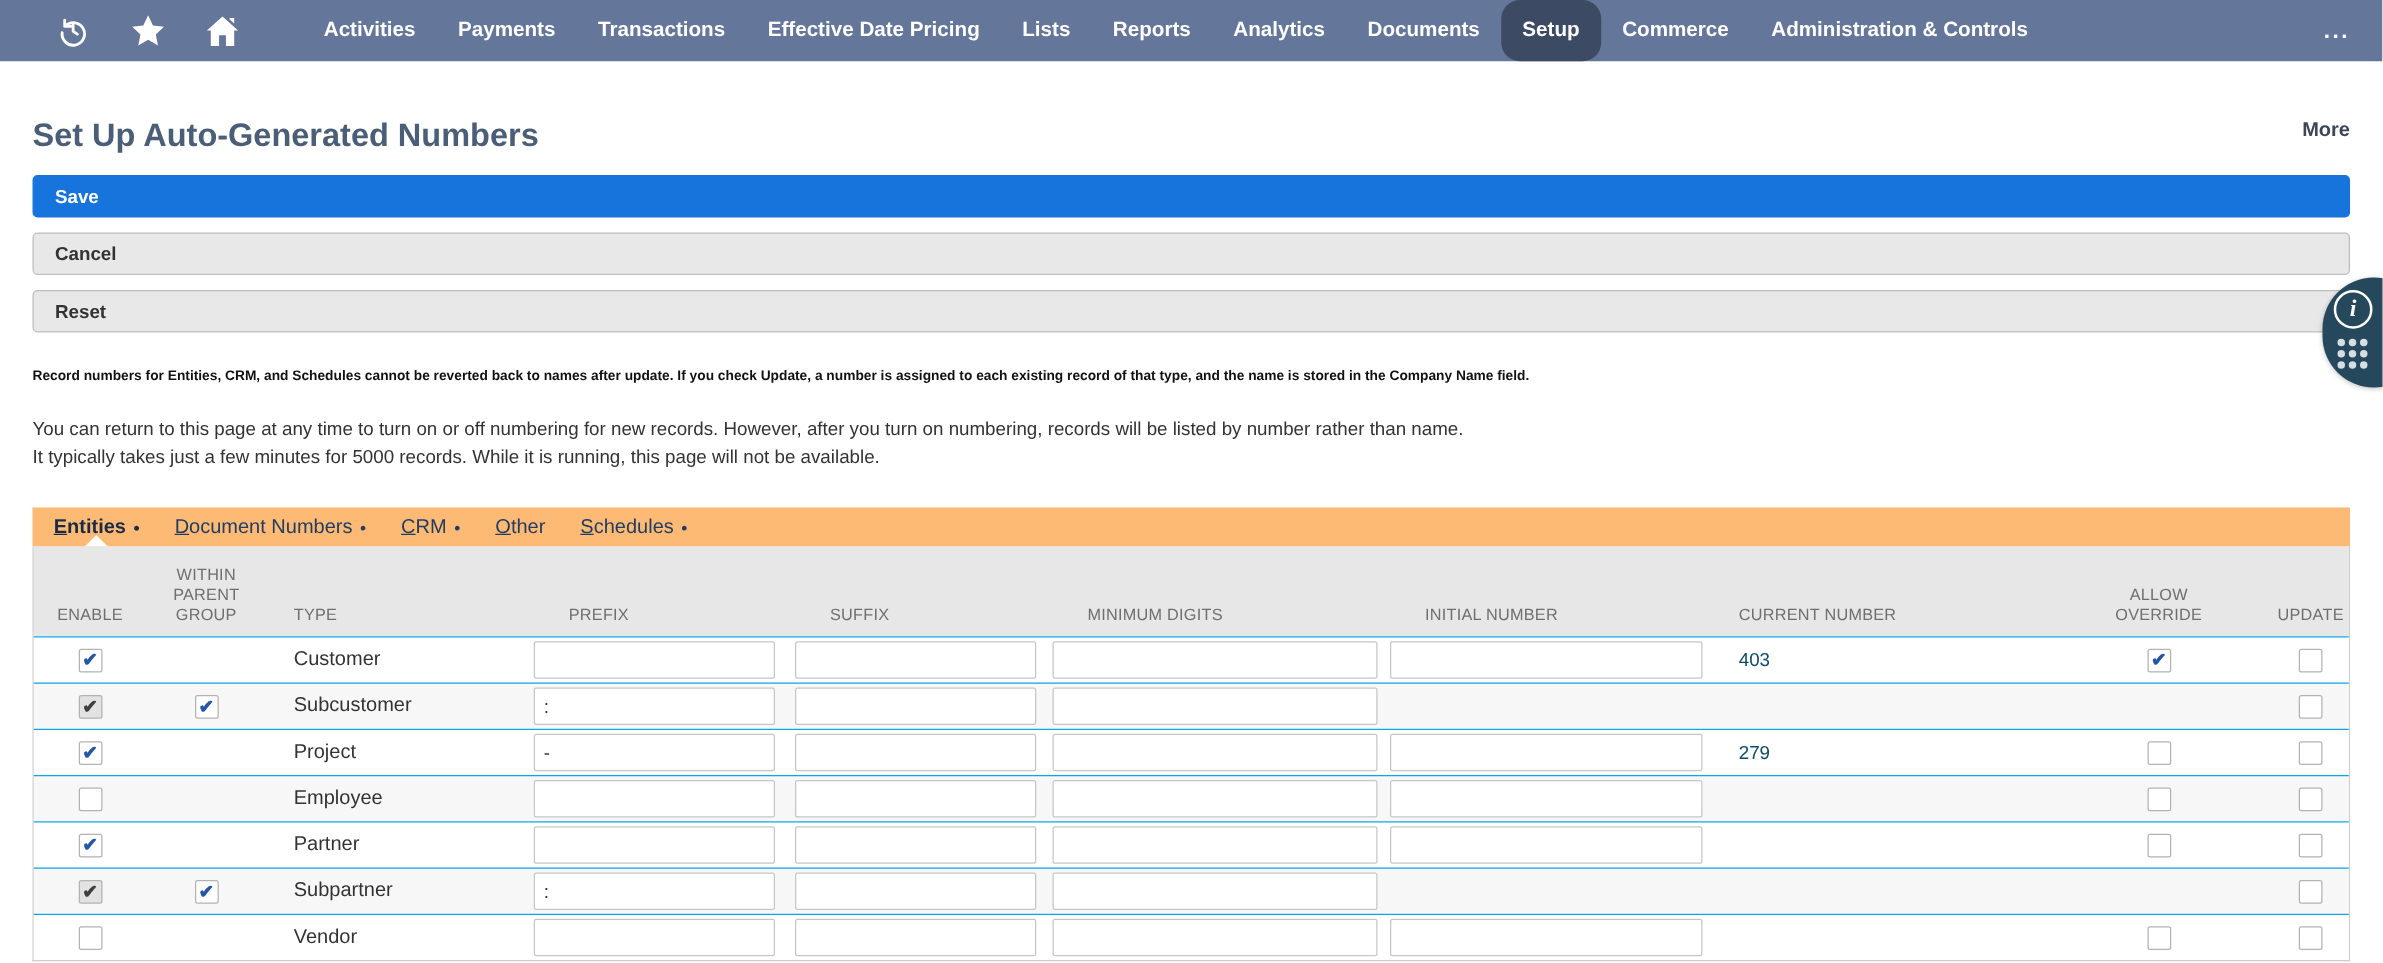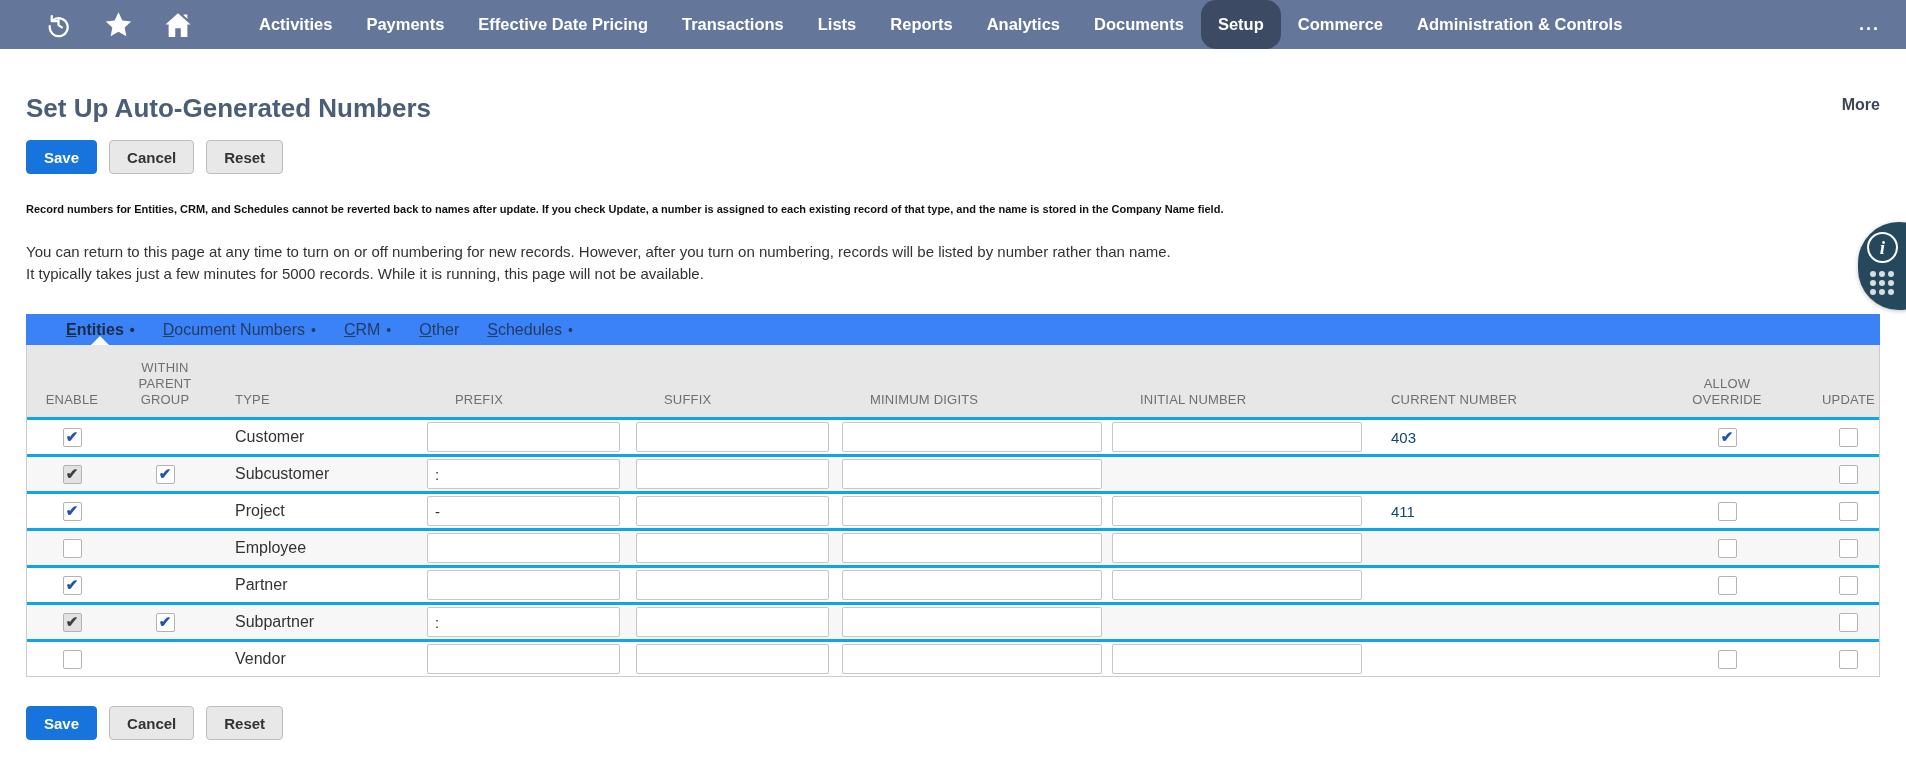--- a/index.html
+++ b/index.html
@@ -14,32 +14,32 @@
   .nav-item { display:flex; align-items:center; padding:0 17px; font-size:16.5px; font-weight:600; cursor:pointer; white-space:nowrap; }
   .nav-item[data-active="true"] { background:#3D4A63;border-radius:15px; }
   .nav-overflow { margin-left:auto; display:flex; align-items:center; padding:0 26px; font-size:18px; font-weight:700; letter-spacing:2px; cursor:pointer; }
 
   
   .content { padding:0 26px; position:relative; }
   .title-row { display:flex; align-items:flex-start; justify-content:space-between; margin-top:43px; }
   .page-title { font-size:26px; line-height:32px; font-weight:700; color:#4A5E78; }
   .more-link { font-size:16px; font-weight:600; color:#3C4656; margin-top:4px; cursor:pointer; }
 
-  .btn-row { display:flex; gap:12px; margin-top:16px; }
+  .btn-row { display:flex; gap:12px; margin-top:16px;flex-direction:column; }
   .btn { height:34px; padding:0 17px; font-size:15px; font-weight:700; border-radius:4px;
          display:inline-flex; align-items:center; cursor:pointer; font-family:inherit; }
   .btn-primary { background:#1674DC; border:1px solid #1674DC; color:#fff; }
   .btn-secondary { background:#E8E8E8; border:1px solid #BDBDBD; color:#333; }
 
   .warning-bold { margin-top:25px; font-size:11px; line-height:20px; font-weight:700; color:#111; }
   .info-para { margin-top:22px; font-size:15px; line-height:22px; color:#333; }
 
   
-  .tab-strip { margin-top:29px; height:31px; background:#3b82f6; display:flex; align-items:center;
-               padding-left:26px; width:1854px; position:relative; }
+  .tab-strip { margin-top:29px; height:31px; background:#fdba74; display:flex; align-items:center;
+               padding-left:3px; width:1854px; position:relative; }
   .tab { position:relative; display:flex; align-items:center; padding:0 14px; height:31px;
          font-size:16px; color:#223C64; cursor:pointer; white-space:nowrap; }
   .tab[data-active="true"] { font-weight:700; color:#1B2B45; }
   .tab[data-active="true"]::after { content:""; position:absolute; bottom:0; left:50%; transform:translateX(-50%);
          border-left:9px solid transparent; border-right:9px solid transparent; border-bottom:9px solid #fff; }
   .tab .dot { margin-left:6px; font-size:14px; }
   .tab u { text-decoration:underline; }
 
   
   .grid { display:grid; grid-template-columns:90px 96px 214px 209px 206px 270px 265px 260px 180px 63px; }
@@ -49,21 +49,21 @@
   .th, .td { display:flex; justify-content:flex-start; align-items:center; }
   .thead .th:nth-child(1), .thead .th:nth-child(2),
   .thead .th:nth-child(9), .thead .th:nth-child(10) { justify-content:center; text-align:center; }
   .thead .th:nth-child(2) span { max-width:60px; }
   .thead .th:nth-child(9) span { max-width:80px; }
   .thead .th:nth-child(3) { padding-left:22px; }
   .thead .th:nth-child(4), .thead .th:nth-child(5),
   .thead .th:nth-child(6), .thead .th:nth-child(7) { padding-left:28px; }
   .thead .th:nth-child(8) { padding-left:14px; }
 
-  .tr { height:37px; border-top:3px solid #0ea5e9; background:#fff; align-items:center; }
+  .tr { height:37px; border-top:1px solid #0ea5e9; background:#fff; align-items:center; }
   .tr[data-shade="1"] { background:#F7F7F7; }
   .td:nth-child(1), .td:nth-child(2), .td:nth-child(9), .td:nth-child(10) { justify-content:center; }
   .td:nth-child(3) { padding-left:22px; font-size:16px; color:#333; }
   .td:nth-child(8) { padding-left:14px; font-size:15px; color:#0c4a6e; }
 
   .cb { width:19px; height:19px; border:1px solid #B3B3B3; border-radius:2px; background:#fff;
         display:inline-flex; align-items:center; justify-content:center; cursor:pointer; }
   .cb[data-state="checked"]::after { content:"\2714"; color:#2355A8; font-size:15px; font-weight:700; }
   .cb[data-state="checked-disabled"] { background:#E2E2E2; cursor:default; }
   .cb[data-state="checked-disabled"]::after { content:"\2714"; color:#3F3F3F; font-size:15px; font-weight:700; }
@@ -113,24 +113,24 @@
   </div>
   <div class="nav-items">
 
   <div class="nav-item" data-active="false">
       <span>Activities</span>
     </div>
       <div class="nav-item" data-active="false">
       <span>Payments</span>
     </div>
       <div class="nav-item" data-active="false">
+      <span>Transactions</span>
+    </div>
+      <div class="nav-item" data-active="false">
       <span>Effective Date Pricing</span>
-    </div>
-      <div class="nav-item" data-active="false">
-      <span>Transactions</span>
     </div>
       <div class="nav-item" data-active="false">
       <span>Lists</span>
     </div>
       <div class="nav-item" data-active="false">
       <span>Reports</span>
     </div>
       <div class="nav-item" data-active="false">
       <span>Analytics</span>
     </div>
@@ -312,21 +312,21 @@
         <div class="td">
             <input class="txt w-suffix" value="" data-present="1" style="">
           </div>
         <div class="td">
             <input class="txt w-digits" value="" data-present="1" style="">
           </div>
         <div class="td">
             <input class="txt w-initial" value="" data-present="1" style="">
           </div>
         <div class="td">
-            <span>411</span>
+            <span>279</span>
           </div>
         <div class="td">
             <span class="cb" data-state="unchecked"></span>
           </div>
         <div class="td">
             <span class="cb" data-state="unchecked"></span>
           </div>
       </div>
         <div class="grid tr" data-shade="1">
         <div class="td">

